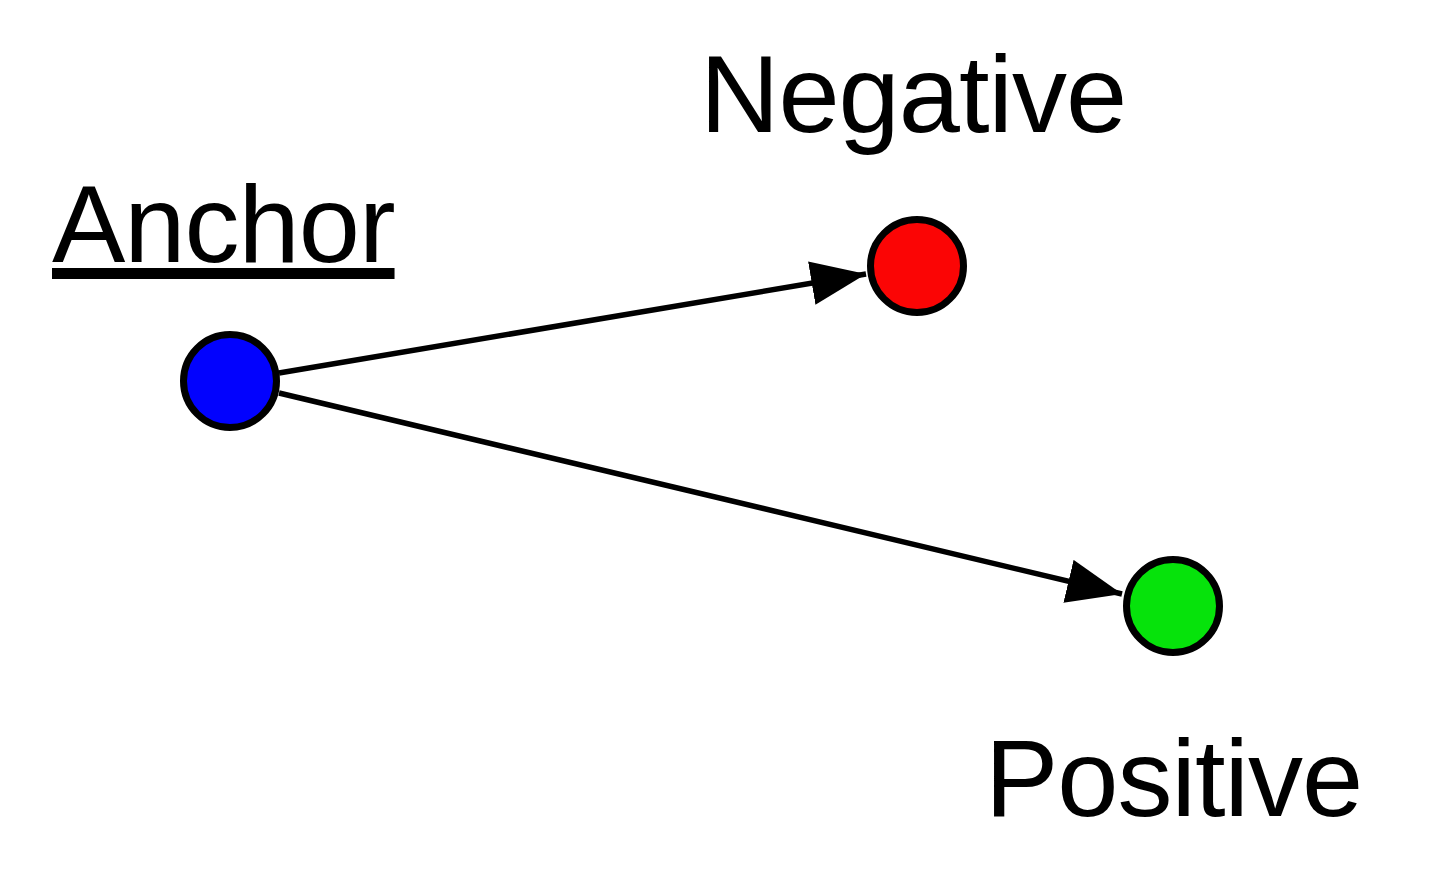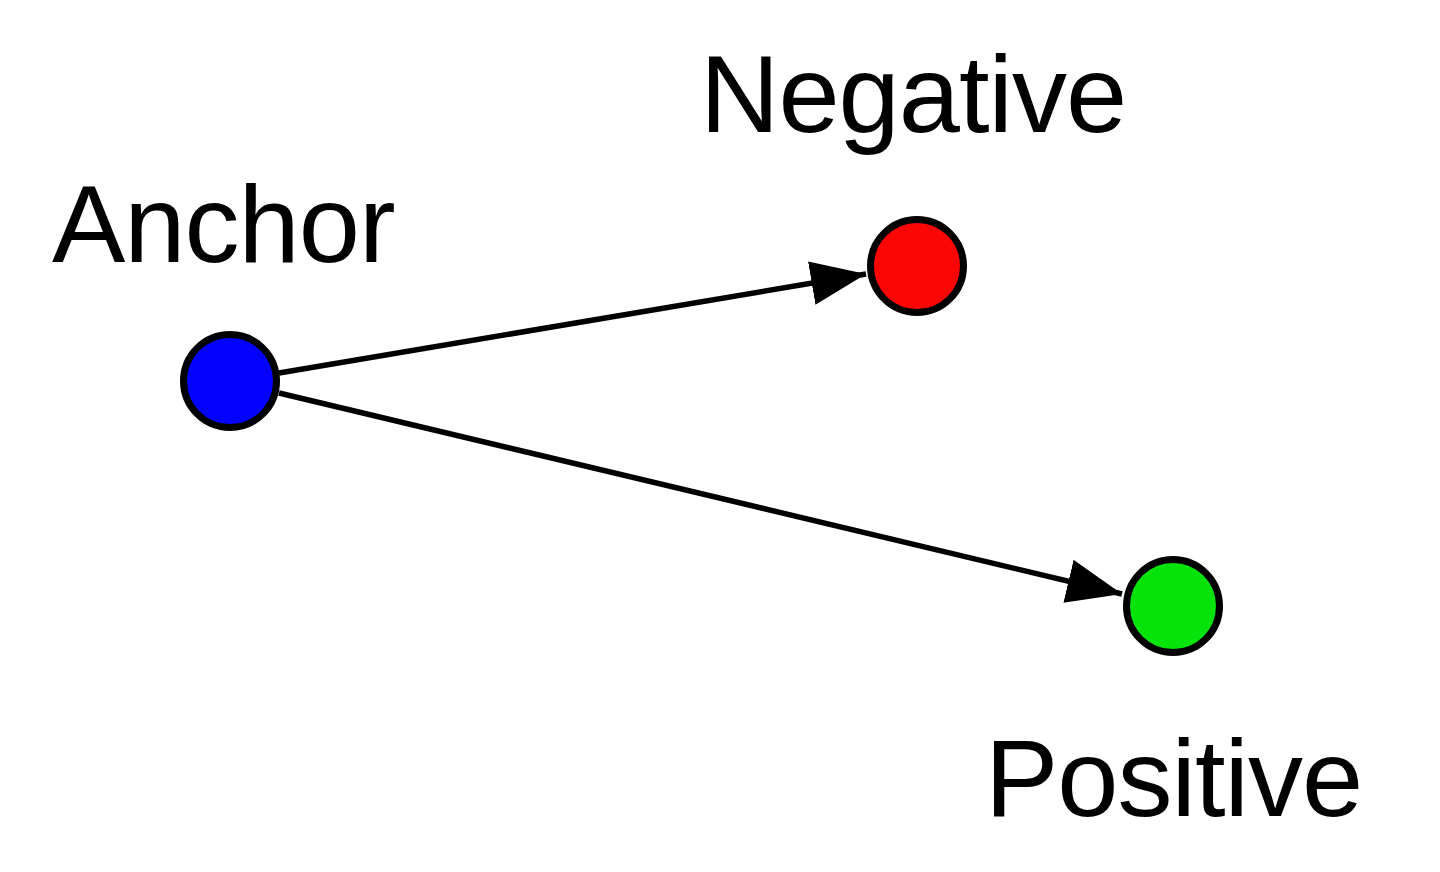--- a/index.html
+++ b/index.html
@@ -23,21 +23,21 @@
     top: 0;
   }
   .node-label {
     position: absolute;
     font-size: 110px;
     line-height: 1.12;
     color: #000000;
     white-space: nowrap;
     letter-spacing: -1px;
   }
-  .label-anchor   { left: 52px;  top: 162px; }
+  .label-anchor   { left: 52px;  top: 162px; text-decoration: underline; }
   .label-negative { left: 700px; top: 32px;  }
   .label-positive { left: 985px; top: 716px; }
 </style>
 </head>
 <body>
 
 <div class="stage">
 
   <svg width="1440" height="872" viewBox="0 0 1440 872">
     <defs>

